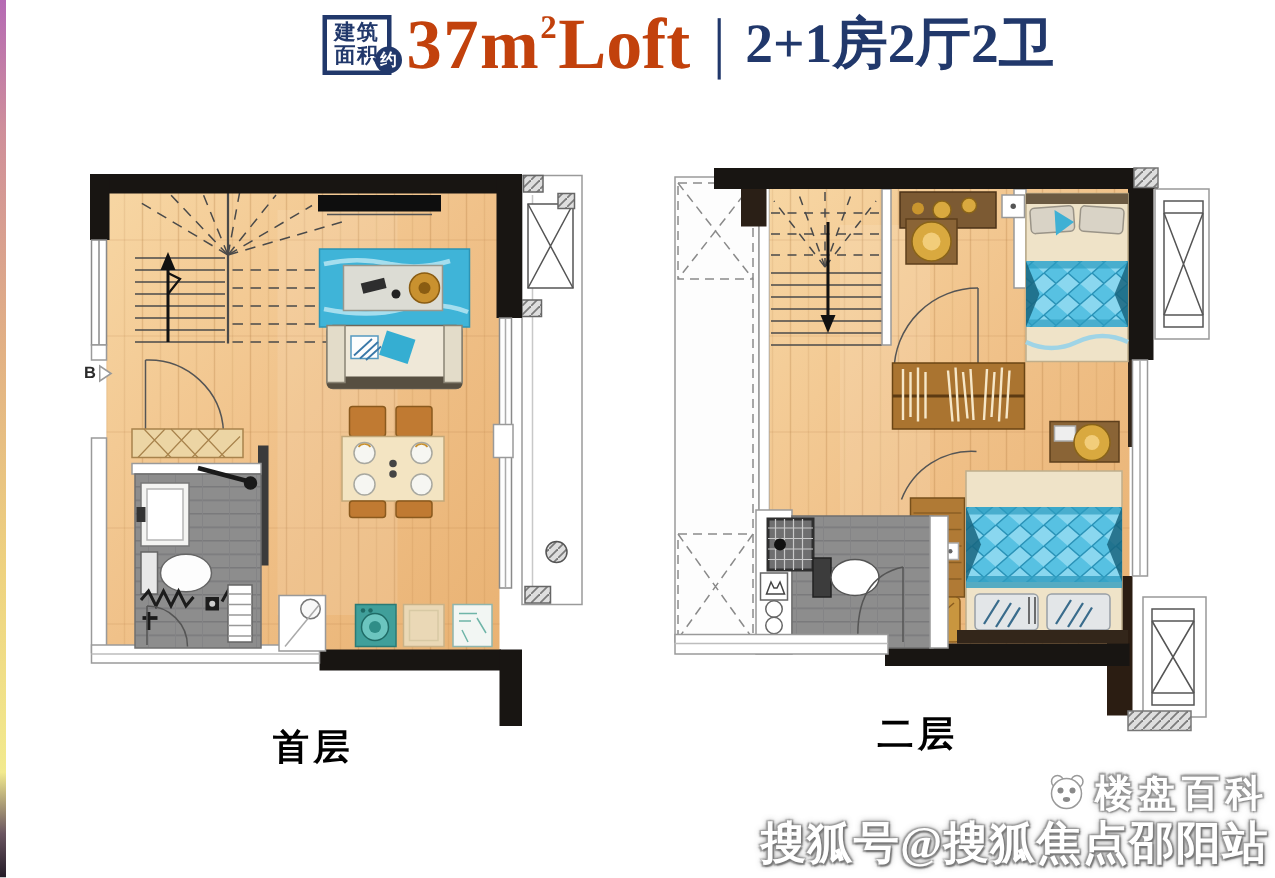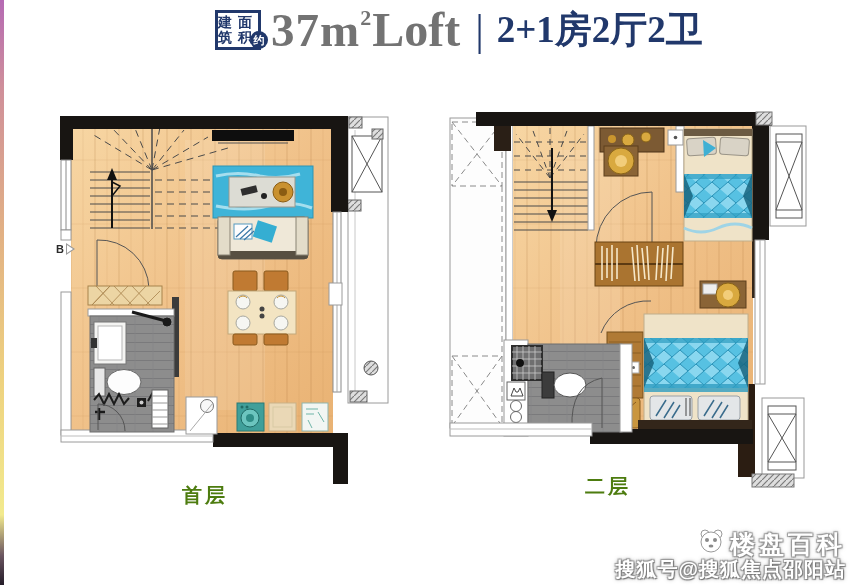--- a/index.html
+++ b/index.html
@@ -4,46 +4,46 @@
 <style>
   html,body{margin:0;padding:0;}
   body{width:850px;height:585px;position:relative;background:#ffffff;overflow:hidden;
        font-family:"Liberation Serif", serif;}
   .stage{position:absolute;inset:0;}
   .edge-strip{position:absolute;left:0;top:0;width:4px;height:585px;
     background:linear-gradient(180deg,#b56ab4 0%,#cf8f9a 15%,#e2b184 40%,#eed27f 65%,#f2ea8e 88%,#6a5560 95%,#241c28 100%);}
   
   .header{position:absolute;left:215px;top:3px;height:54px;display:flex;align-items:center;}
   .badge{position:relative;width:46px;height:40px;border:3px solid #21386b;box-sizing:border-box;
-         display:flex;flex-direction:row;justify-content:center;align-items:center;margin-right:10px;}
+         display:flex;flex-direction:column;justify-content:center;align-items:center;margin-right:10px;}
   .badge-line{font-size:14px;line-height:15px;font-weight:700;color:#21386b;letter-spacing:1px;}
   .badge-dot{position:absolute;right:-10px;bottom:-2px;width:18px;height:18px;border-radius:50%;
              background:#21386b;color:#fff;font-size:11px;line-height:18px;text-align:center;font-weight:700;}
-  .h-title{color:#737373;font-weight:700;display:flex;align-items:flex-start;}
+  .h-title{color:#c2410c;font-weight:700;display:flex;align-items:flex-start;}
   .h-num{font-size:47px;line-height:50px;letter-spacing:1px;}
   .h-sup{font-size:22px;line-height:22px;position:relative;top:2px;font-weight:700;}
   .h-loft{font-size:48px;line-height:50px;margin-left:1px;}
   .h-div{color:#21386b;font-size:30px;font-weight:700;margin:0 14px 0 16px;transform:scaleY(1.5);display:inline-block;}
   .h-spec{color:#21386b;font-size:37px;font-weight:700;letter-spacing:0px;line-height:50px;}
   
-  .plan-label{position:absolute;font-size:20px;font-weight:700;color:#4d7c0f;letter-spacing:3px;text-align:right;}
+  .plan-label{position:absolute;font-size:24px;font-weight:700;color:#000000;letter-spacing:3px;text-align:right;}
   .entry-marker{position:absolute;left:56px;top:243px;display:flex;align-items:center;color:#2b2b2b;}
   .entry-marker b{font-size:11px;font-family:"Liberation Sans",sans-serif;}
   .entry-arrow{width:0;height:0;border-top:6px solid transparent;border-bottom:6px solid transparent;
                border-left:9px solid #9a9a9a;margin-left:2px;position:relative;}
   .entry-arrow:after{content:"";position:absolute;left:-8px;top:-4px;width:0;height:0;
                border-top:4px solid transparent;border-bottom:4px solid transparent;border-left:6px solid #fff;}
   
   .watermark{position:absolute;right:4px;bottom:2px;text-align:right;color:#fff;
              font-family:"Liberation Sans",sans-serif;}
-  .wm-line1{display:flex;align-items:flex-start;justify-content:flex-end;gap:6px;height:28px;}
+  .wm-line1{display:flex;align-items:center;justify-content:flex-end;gap:6px;height:28px;}
   .wm-brand{font-size:25px;font-weight:700;letter-spacing:4px;
     text-shadow:1px 1px 1px #8a8a8a,-1px -1px 1px #9a9a9a,1px -1px 1px #9a9a9a,-1px 1px 1px #9a9a9a,0 0 4px rgba(90,90,90,.6);}
-  .wm-handle{font-size:20px;font-weight:700;letter-spacing:1px;
-    text-shadow:1px 1px 1px #777,-1px -1px 1px #999,1px -1px 1px #999,-1px 1px 1px #999,0 0 4px rgba(80,80,80,.7);}
+  .wm-handle{font-size:30px;font-weight:700;letter-spacing:1px;
+    text-shadow:1px 1px 1px #777,-1px -1px 1px #999,1px -1px 1px #999,-1px 1px 1px #999,0 0 4px rgba(80,80,80,.7);font-family:Liberation Serif, serif;}
 </style>
 </head>
 <body>
 
 <div class="stage">
   <div class="edge-strip"></div>
 
   <div class="header">
     <div class="badge">
       <span class="badge-line">建筑</span>

